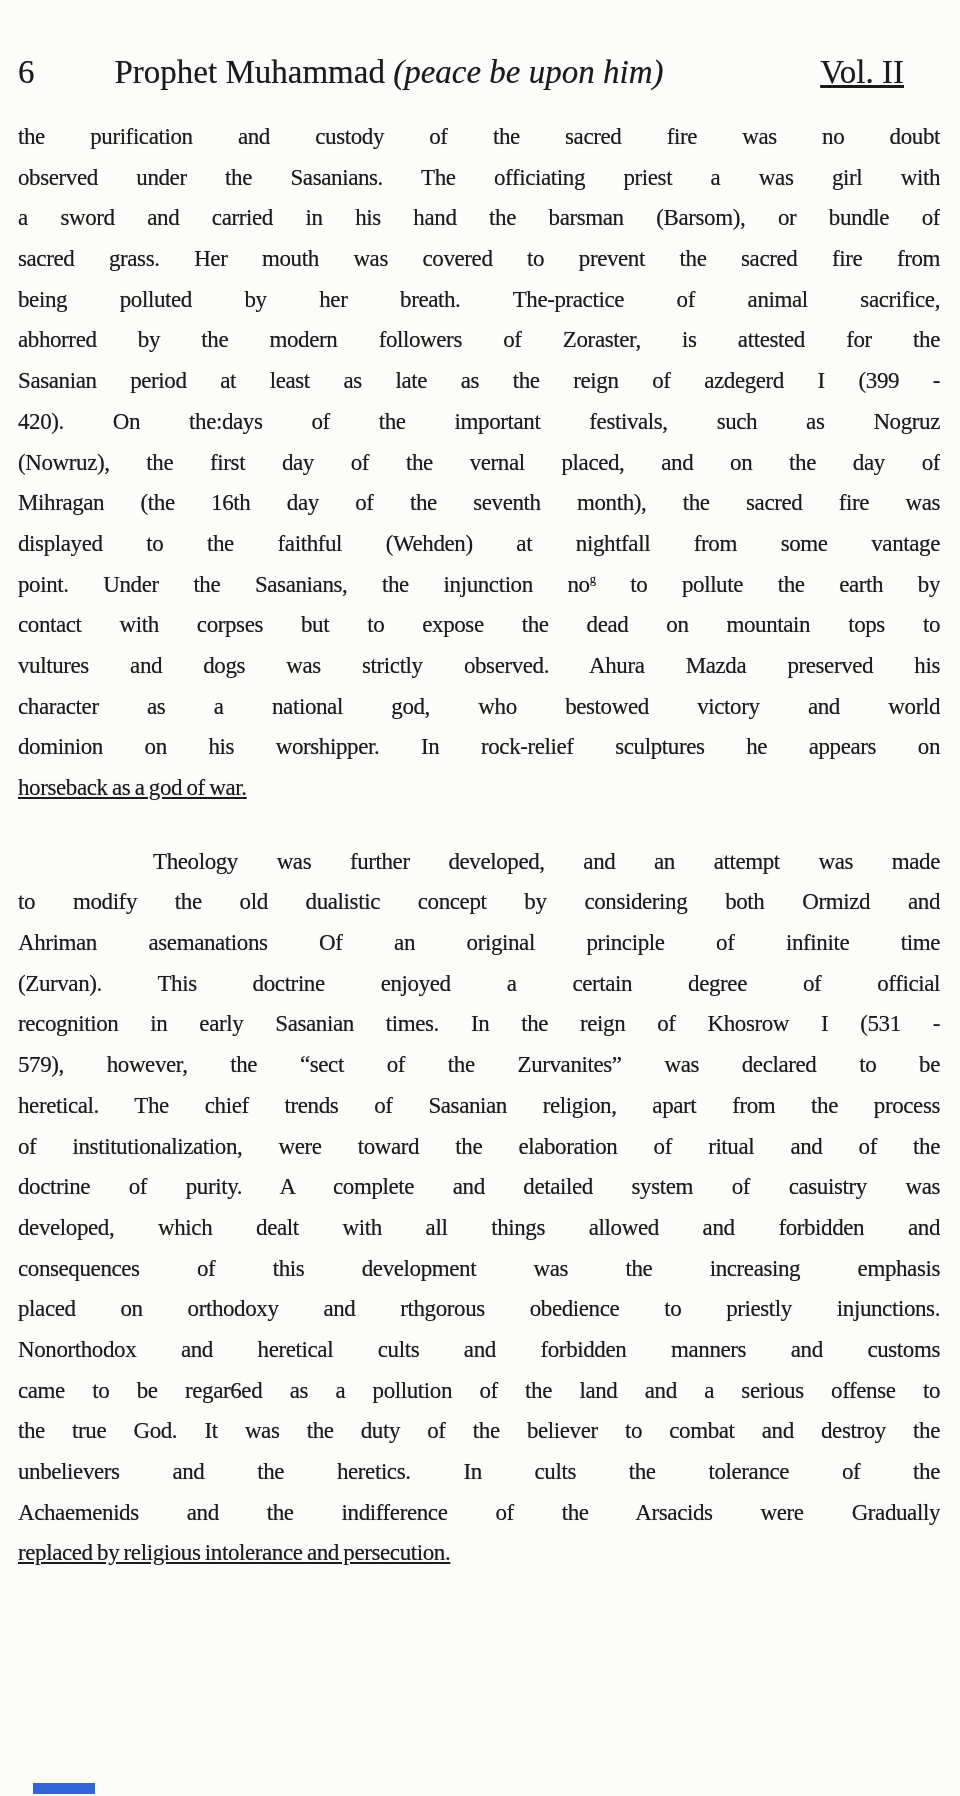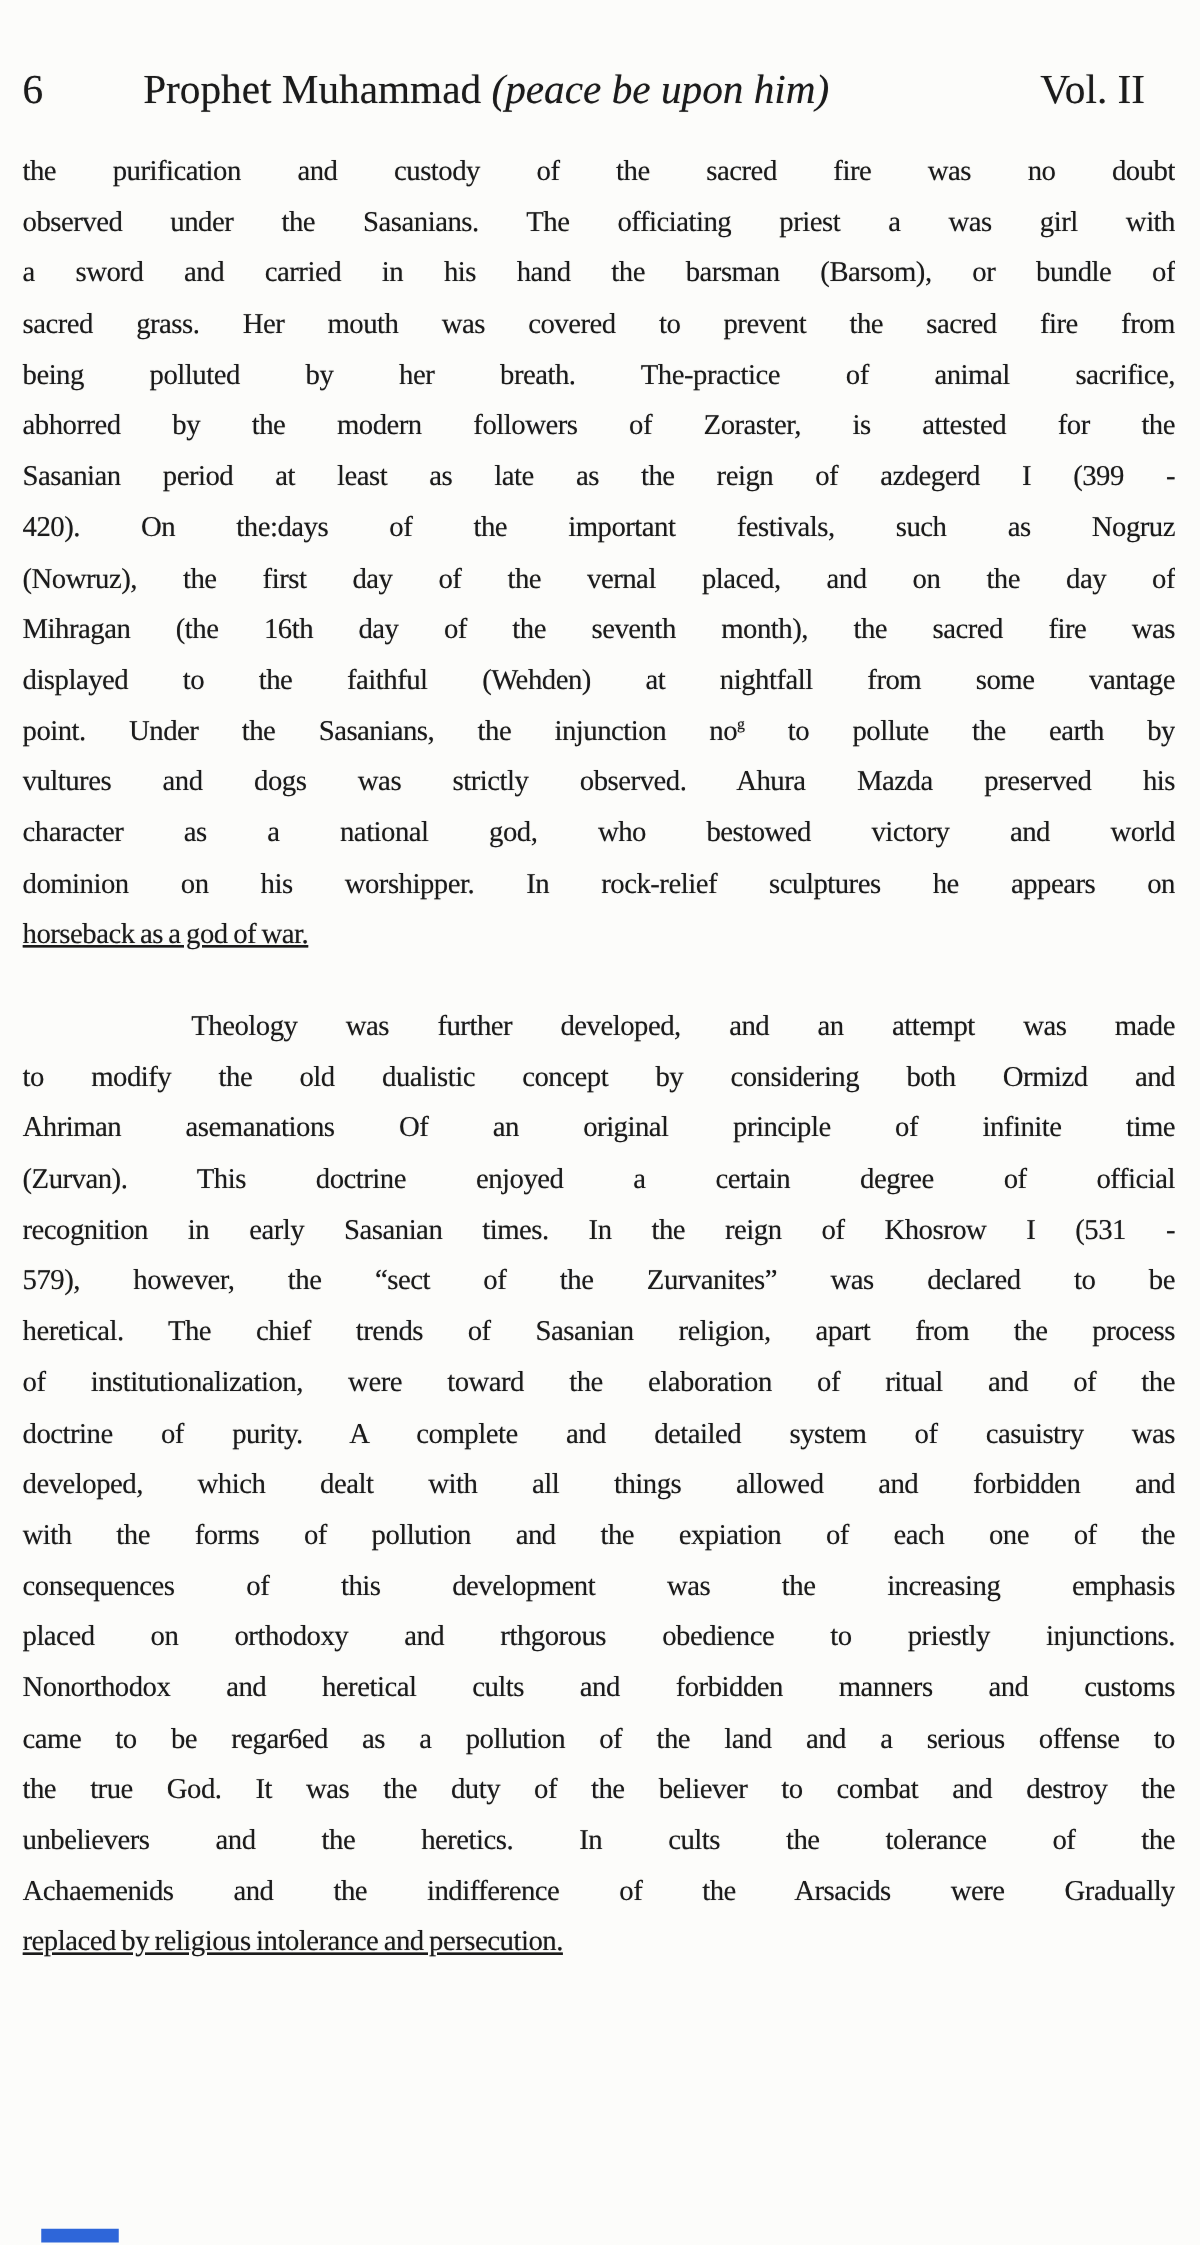--- a/index.html
+++ b/index.html
@@ -21,21 +21,21 @@
     display: flex;
     align-items: baseline;
     padding-top: 52px;
     font-size: 33px;
     line-height: 40px;
     white-space: nowrap;
   }
   .page-number { margin-left: 18px; }
   .page-title  { margin-left: 80px; }
   .title-italic { font-style: italic; }
-  .volume-label { margin-left: auto; margin-right: 44px; }
+  .volume-label { margin-left: auto; margin-right: 56px; text-decoration: underline; }
 
   
   .body-text {
     padding: 25px 20px 0 18px;
     font-size: 23px;
     letter-spacing: -0.4px;
     word-spacing: -1px;
   }
   .para + .para { margin-top: 33px; }
   .line {
@@ -80,37 +80,37 @@
         <div class="line">a sword and carried in his hand the barsman (Barsom), or bundle of</div>
         <div class="line">sacred grass. Her mouth was covered to prevent the sacred fire from</div>
         <div class="line">being polluted by her breath. The-practice of animal sacrifice,</div>
         <div class="line">abhorred by the modern followers of Zoraster, is attested for the</div>
         <div class="line">Sasanian period at least as late as the reign of azdegerd I (399 -</div>
         <div class="line">420). On the:days of the important festivals, such as Nogruz</div>
         <div class="line">(Nowruz), the first day of the vernal placed, and on the day of</div>
         <div class="line">Mihragan (the 16th day of the seventh month), the sacred fire was</div>
         <div class="line">displayed to the faithful (Wehden) at nightfall from some vantage</div>
         <div class="line">point. Under the Sasanians, the injunction no<sup>g</sup> to pollute the earth by</div>
+        <div class="line">contact with corpses but to expose the dead on mountain tops to</div>
         <div class="line">vultures and dogs was strictly observed. Ahura Mazda preserved his</div>
         <div class="line">character as a national god, who bestowed victory and world</div>
         <div class="line">dominion on his worshipper. In rock-relief sculptures he appears on</div>
         <div class="line last">horseback as a god of war.</div>
       </div>
       <div class="para">
         <div class="line indent">Theology was further developed, and an attempt was made</div>
         <div class="line">to modify the old dualistic concept by considering both Ormizd and</div>
         <div class="line">Ahriman asemanations Of an original principle of infinite time</div>
         <div class="line">(Zurvan). This doctrine enjoyed a certain degree of official</div>
         <div class="line">recognition in early Sasanian times. In the reign of Khosrow I (531 -</div>
         <div class="line">579), however, the “sect of the Zurvanites” was declared to be</div>
         <div class="line">heretical. The chief trends of Sasanian religion, apart from the process</div>
         <div class="line">of institutionalization, were toward the elaboration of ritual and of the</div>
         <div class="line">doctrine of purity. A complete and detailed system of casuistry was</div>
         <div class="line">developed, which dealt with all things allowed and forbidden and</div>
-        <div class="line">with the forms of pollution and the expiation of each one of the</div>
         <div class="line">consequences of this development was the increasing emphasis</div>
         <div class="line">placed on orthodoxy and rthgorous obedience to priestly injunctions.</div>
         <div class="line">Nonorthodox and heretical cults and forbidden manners and customs</div>
         <div class="line">came to be regar6ed as a pollution of the land and a serious offense to</div>
         <div class="line">the true God. It was the duty of the believer to combat and destroy the</div>
         <div class="line">unbelievers and the heretics. In cults the tolerance of the</div>
         <div class="line">Achaemenids and the indifference of the Arsacids were Gradually</div>
         <div class="line last">replaced by religious intolerance and persecution.</div>
       </div>
     </div>

